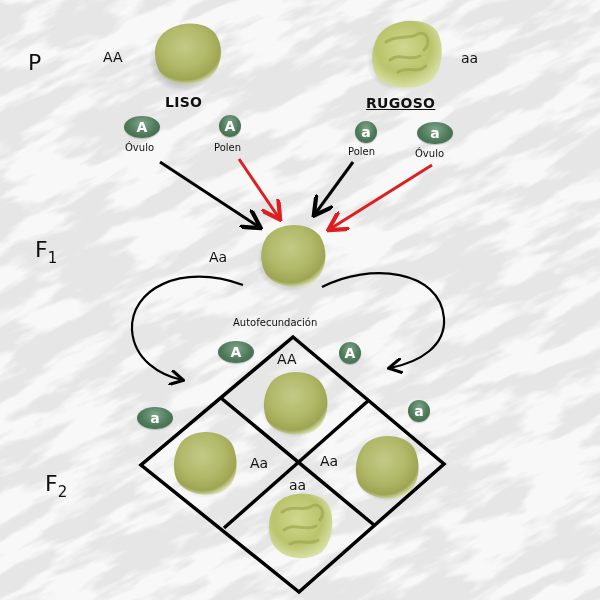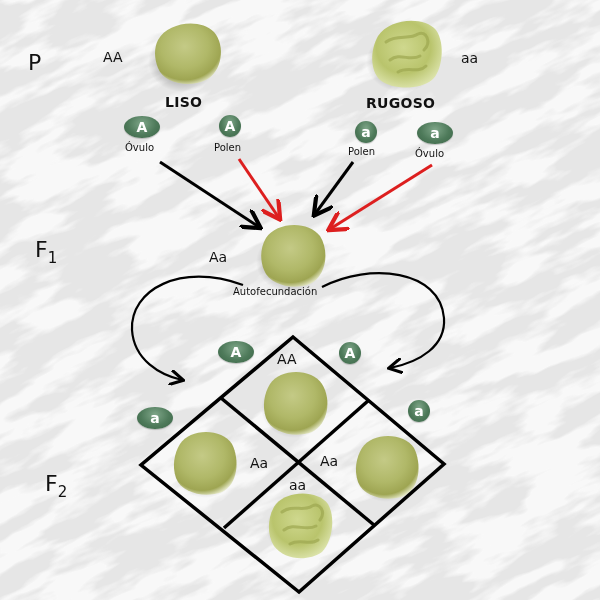--- a/index.html
+++ b/index.html
@@ -116,33 +116,33 @@
   </g>
 </svg>
 
 <div class="txt gen" style="left:28px;top:50px;">P</div>
 <div class="txt gen" style="left:35px;top:237px;"><span>F</span><sub>1</sub></div>
 <div class="txt gen" style="left:45px;top:449px;margin-top:22px;"><span>F</span><sub>2</sub></div>
 
 <div class="txt geno" style="left:103px;top:49px;">AA</div>
 <div class="txt pheno" style="left:165px;top:94px;">LISO</div>
 <div class="txt geno" style="left:461px;top:50px;">aa</div>
-<div class="txt pheno" style="left:366px;top:95px;">RUGOSO</div>
+<div class="txt pheno" style="left:366px;top:95px;text-decoration:underline;">RUGOSO</div>
 
 <div class="allele wide" style="left:124px;top:116px;">A</div>
 <div class="txt small" style="left:125px;top:142px;">Óvulo</div>
 <div class="allele round" style="left:219px;top:115px;">A</div>
 <div class="txt small" style="left:214px;top:142px;">Polen</div>
 <div class="allele round" style="left:355px;top:121px;">a</div>
 <div class="txt small" style="left:348px;top:146px;">Polen</div>
 <div class="allele wide" style="left:417px;top:122px;">a</div>
 <div class="txt small" style="left:415px;top:148px;">Óvulo</div>
 
 <div class="txt geno" style="left:209px;top:249px;">Aa</div>
-<div class="txt small" style="left:233px;top:286px;">Autofecundación</div>
+<div class="txt small" style="left:233px;top:317px;">Autofecundación</div>
 
 <div class="allele wide" style="left:218px;top:341px;">A</div>
 <div class="allele round" style="left:339px;top:342px;">A</div>
 <div class="allele wide" style="left:137px;top:407px;">a</div>
 <div class="allele round" style="left:408px;top:400px;">a</div>
 
 <div class="txt geno" style="left:277px;top:351px;">AA</div>
 <div class="txt geno" style="left:250px;top:455px;">Aa</div>
 <div class="txt geno" style="left:320px;top:453px;">Aa</div>
 <div class="txt geno" style="left:289px;top:477px;">aa</div>

